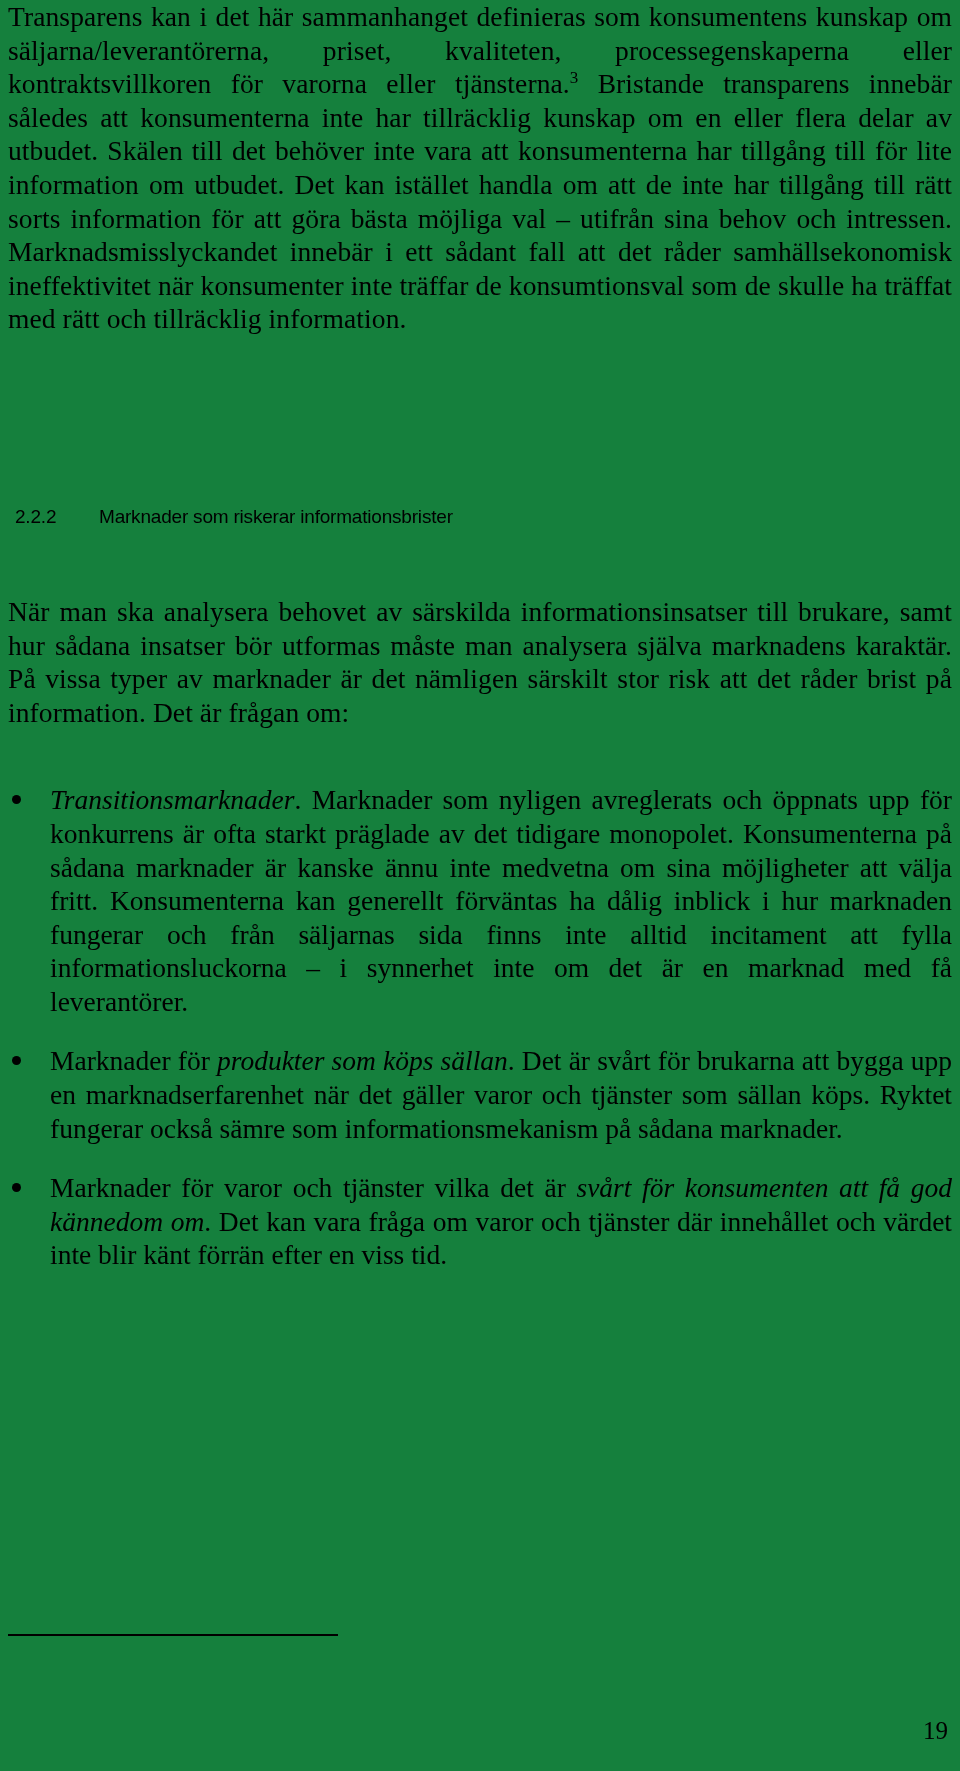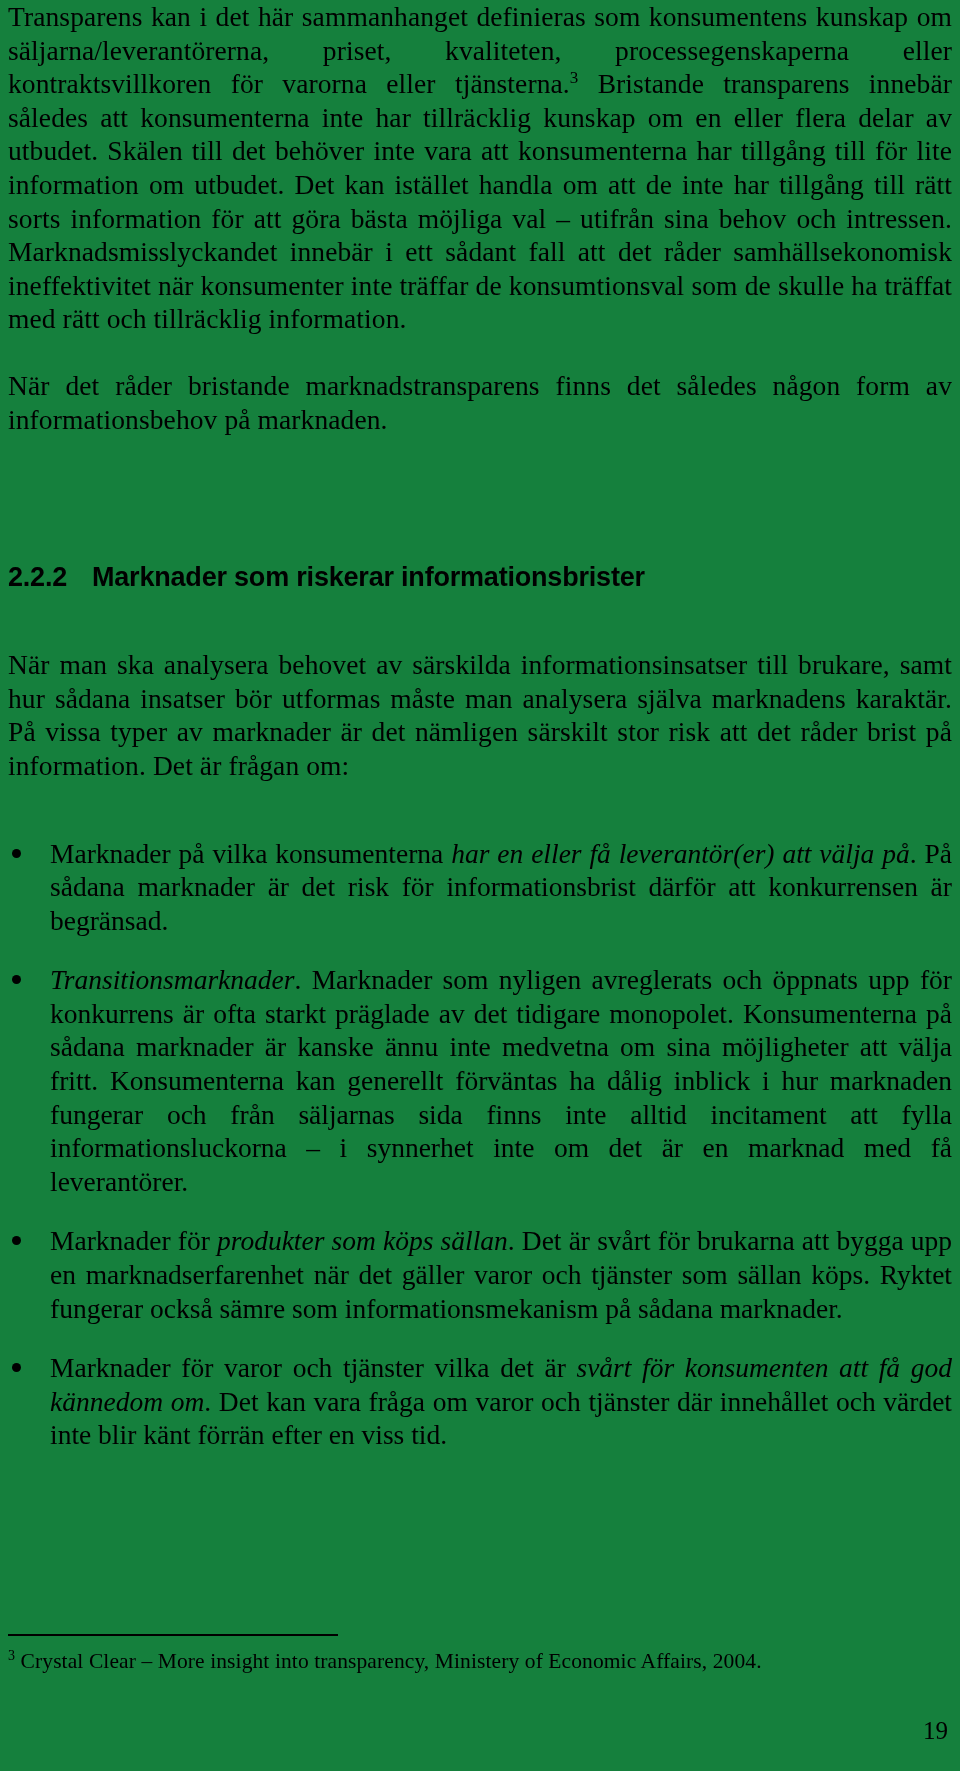--- a/index.html
+++ b/index.html
@@ -37,24 +37,24 @@
   }
   .sup {
     font-size: 17px;
     vertical-align: super;
     line-height: 0;
   }
   .gap-sm { height: 33px; }
   .gap-md { height: 54px; }
   .gap-lg { height: 70px; }
   h2.heading {
-    margin: 0;
+    margin: 7px;
     font-family: "Liberation Sans", "DejaVu Sans", sans-serif;
-    font-weight: bold;
-    font-size: 27px;
+    font-weight: normal;
+    font-size: 19px;
     line-height: 34px;
     letter-spacing: -0.2px;
     white-space: nowrap;
   }
   h2.heading .num {
     display: inline-block;
     width: 84px;
   }
   ul.bullets {
     list-style: none;
@@ -119,39 +119,34 @@
 <body>
 
 <div class="page">
 
   <div class="body-col">
 
     <p class="para"><span>Transparens kan i det här sammanhanget definieras som konsumentens kunskap om säljarna/leverantörerna, priset, kvaliteten, processegenskaperna eller kontraktsvillkoren för varorna eller tjänsterna.</span><span class="sup">3</span> <span>Bristande transparens innebär således att konsumenterna inte har tillräcklig kunskap om en eller flera delar av utbudet. Skälen till det behöver inte vara att konsumenterna har tillgång till för lite information om utbudet. Det kan istället handla om att de inte har tillgång till rätt sorts information för att göra bästa möjliga val – utifrån sina behov och intressen. Marknadsmisslyckandet innebär i ett sådant fall att det råder samhällsekonomisk ineffektivitet när konsumenter inte träffar de konsumtionsval som de skulle ha träffat med rätt och tillräcklig information.</span></p>
 
     <div class="gap-sm"></div>
 
-    <p class="para">När det råder bristande marknadstransparens finns det således någon form av informationsbehov på marknaden.</p>
 
     <div class="gap-lg"></div>
     <div class="gap-md"></div>
 
     <h2 class="heading"><span class="num">2.2.2</span><span>Marknader som riskerar informationsbrister</span></h2>
 
     <div class="gap-md"></div>
 
     <p class="para">När man ska analysera behovet av särskilda informationsinsatser till brukare, samt hur sådana insatser bör utformas måste man analysera själva marknadens karaktär. På vissa typer av marknader är det nämligen särskilt stor risk att det råder brist på information. Det är frågan om:</p>
 
     <div class="gap-md"></div>
 
     <ul class="bullets">
 
-      <li class="bullet-item">
-        <span class="dot"></span>
-        <p><span>Marknader på vilka konsumenterna </span><em class="it">har en eller få leverantör(er) att välja på</em><span>. På sådana marknader är det risk för informationsbrist därför att konkurrensen är begränsad.</span></p>
-      </li>
 
       <li class="bullet-item">
         <span class="dot"></span>
         <p><span></span><em class="it">Transitionsmarknader</em><span>. Marknader som nyligen avreglerats och öppnats upp för konkurrens är ofta starkt präglade av det tidigare monopolet. Konsumenterna på sådana marknader är kanske ännu inte medvetna om sina möjligheter att välja fritt. Konsumenterna kan generellt förväntas ha dålig inblick i hur marknaden fungerar och från säljarnas sida finns inte alltid incitament att fylla informationsluckorna – i synnerhet inte om det är en marknad med få leverantörer.</span></p>
       </li>
 
       <li class="bullet-item">
         <span class="dot"></span>
         <p><span>Marknader för </span><em class="it">produkter som köps sällan</em><span>. Det är svårt för brukarna att bygga upp en marknadserfarenhet när det gäller varor och tjänster som sällan köps. Ryktet fungerar också sämre som informationsmekanism på sådana marknader.</span></p>
       </li>
@@ -160,18 +155,17 @@
         <span class="dot"></span>
         <p><span>Marknader för varor och tjänster vilka det är </span><em class="it">svårt för konsumenten att få god kännedom om</em><span>. Det kan vara fråga om varor och tjänster där innehållet och värdet inte blir känt förrän efter en viss tid.</span></p>
       </li>
 
     </ul>
 
   </div>
 
   <div class="footnote-wrap">
     <div class="footnote-rule"></div>
-    <p class="footnote-text"><span class="fsup">3</span> <span>Crystal Clear – More insight into transparency, Ministery of Economic Affairs, 2004.</span></p>
   </div>
 
   <div class="page-number">19</div>
 
 </div>
 
 </body></html>

